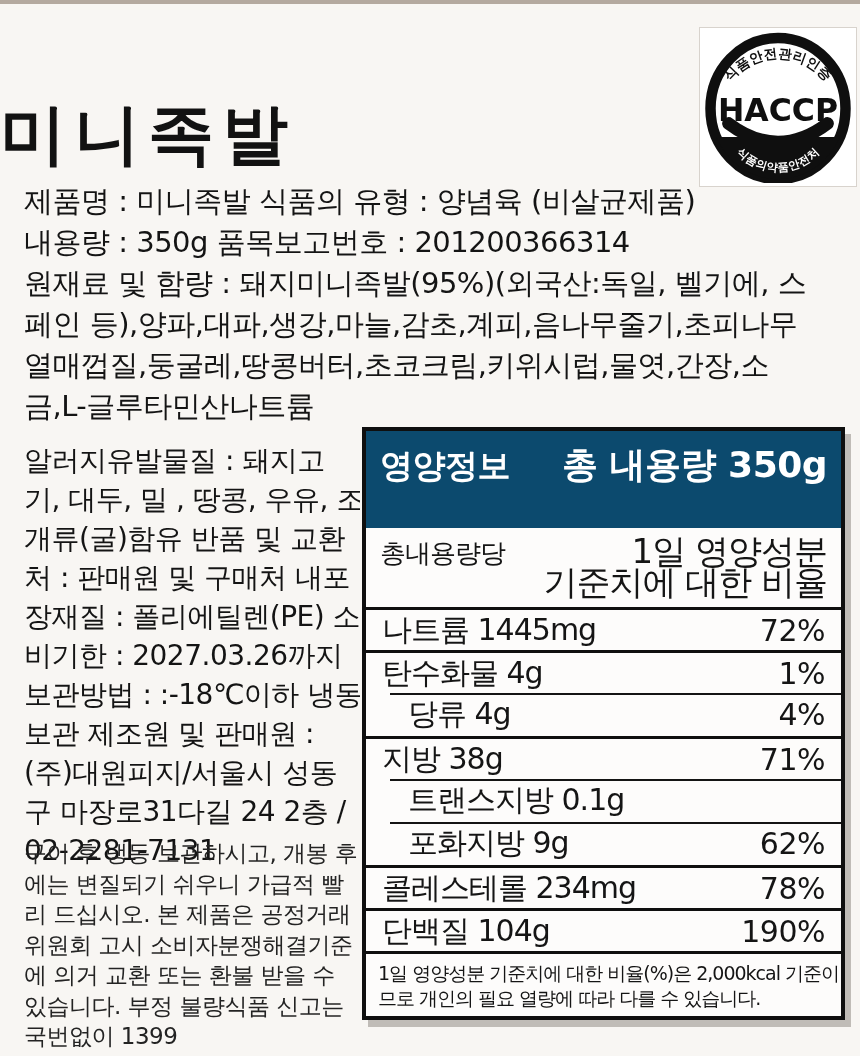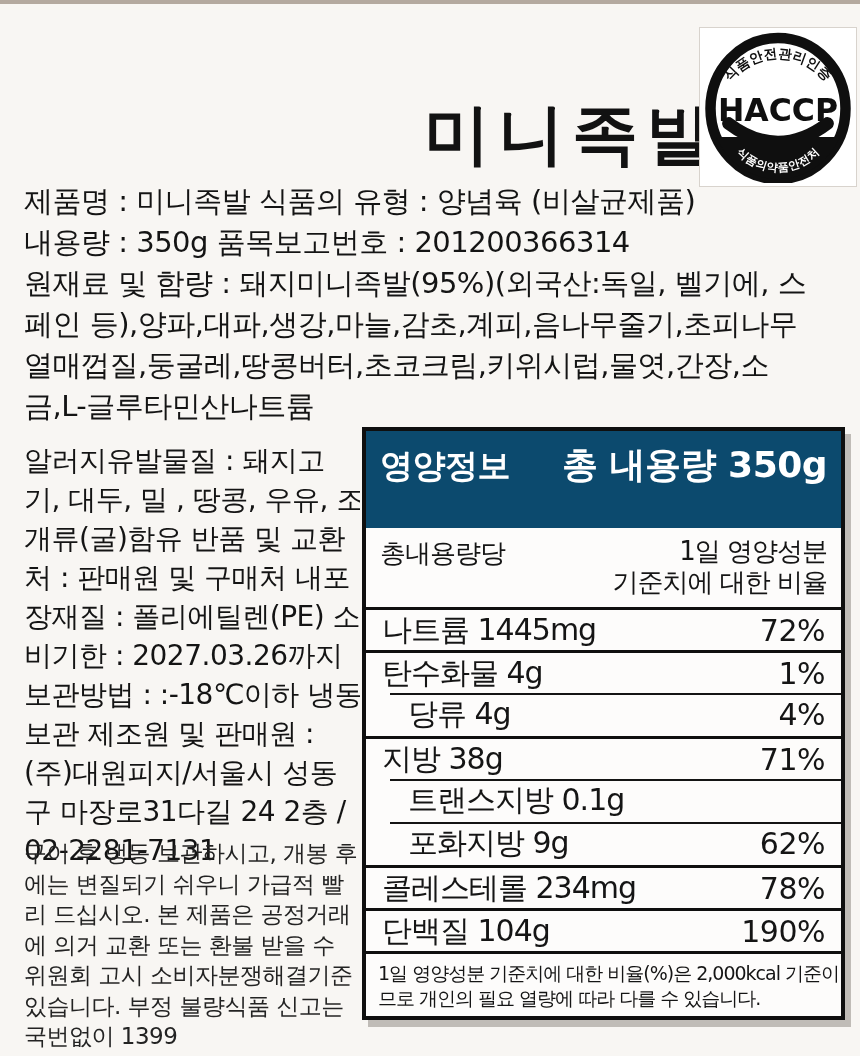--- a/index.html
+++ b/index.html
@@ -4,21 +4,21 @@
 <style>
   html,body{margin:0;padding:0;}
   body{
     width:860px;height:1056px;position:relative;overflow:hidden;
     background:#f8f6f3;
     font-family:"DejaVu Sans","Liberation Sans",sans-serif;
     color:#151515;
   }
   .top-strip{position:absolute;left:0;top:0;width:860px;height:4px;background:#b4a99f;}
   .page-title{
-    position:absolute;left:0;top:46px;width:720px;text-align:right;
+    position:absolute;left:0;top:46px;width:720px;text-align:left;
     font-size:66px;font-weight:600;letter-spacing:8px;color:#121212;white-space:nowrap;
   }
   .haccp-card{
     position:absolute;left:699px;top:27px;width:158px;height:160px;
     background:#ffffff;border:1px solid #d8d3cd;box-sizing:border-box;
     display:flex;align-items:center;justify-content:center;
   }
   .haccp-card svg{width:150px;height:152px;display:block;}
   .product-info{
     position:absolute;left:24px;top:181px;width:820px;
@@ -45,21 +45,21 @@
   }
   .nt-header-row1{display:flex;justify-content:space-between;align-items:baseline;}
   .nt-title{font-size:33px;font-weight:700;letter-spacing:-0.5px;white-space:nowrap;}
   .nt-total{font-size:36px;font-weight:700;letter-spacing:-0.5px;white-space:nowrap;}
   .nt-kcal{font-size:36px;font-weight:700;text-align:right;margin-top:2px;white-space:nowrap;}
   .nt-subheader{
     display:flex;justify-content:space-between;align-items:flex-start;
     padding:8px 14px;height:63px;box-sizing:content-box;
   }
   .nt-per{font-size:26px;font-weight:500;letter-spacing:-1px;white-space:nowrap;}
-  .nt-dv{font-size:26px;font-weight:500;letter-spacing:-1px;text-align:right;line-height:31px;white-space:nowrap;}
+  .nt-dv{font-size:34px;font-weight:500;letter-spacing:-1px;text-align:right;line-height:31px;white-space:nowrap;}
   .nrow{
     position:relative;display:flex;justify-content:space-between;align-items:center;
     height:43px;padding:16px 16px;box-sizing:border-box;
   }
   .nrow.major{border-top:3px solid #0f0f0f;}
   .nrow.sub::before{
     content:"";position:absolute;left:24px;right:0;top:0;height:2px;background:#141414;
   }
   .nrow.sub .n-name{padding-left:26px;text-align:center;}
   .n-name{font-size:30px;font-weight:500;letter-spacing:-1px;white-space:nowrap;}
@@ -115,22 +115,22 @@
   <div>보관 제조원 및 판매원 :</div>
   <div>(주)대원피지/서울시 성동</div>
   <div>구 마장로31다길 24 2층 /</div>
   <div>02-2281-7131</div>
 </div>
 
 <div class="notice">
   <div>구이 후 냉동 보관하시고, 개봉 후</div>
   <div>에는 변질되기 쉬우니 가급적 빨</div>
   <div>리 드십시오. 본 제품은 공정거래</div>
+  <div>위원회 고시 소비자분쟁해결기준</div>
   <div>에 의거 교환 또는 환불 받을 수</div>
-  <div>위원회 고시 소비자분쟁해결기준</div>
   <div>있습니다. 부정 불량식품 신고는</div>
   <div>국번없이 1399</div>
 </div>
 
 <div class="ntable">
   <div class="nt-header">
     <div class="nt-header-row1">
       <span class="nt-title">영양정보</span>
       <span class="nt-total">총 내용량 350g</span>
     </div>

